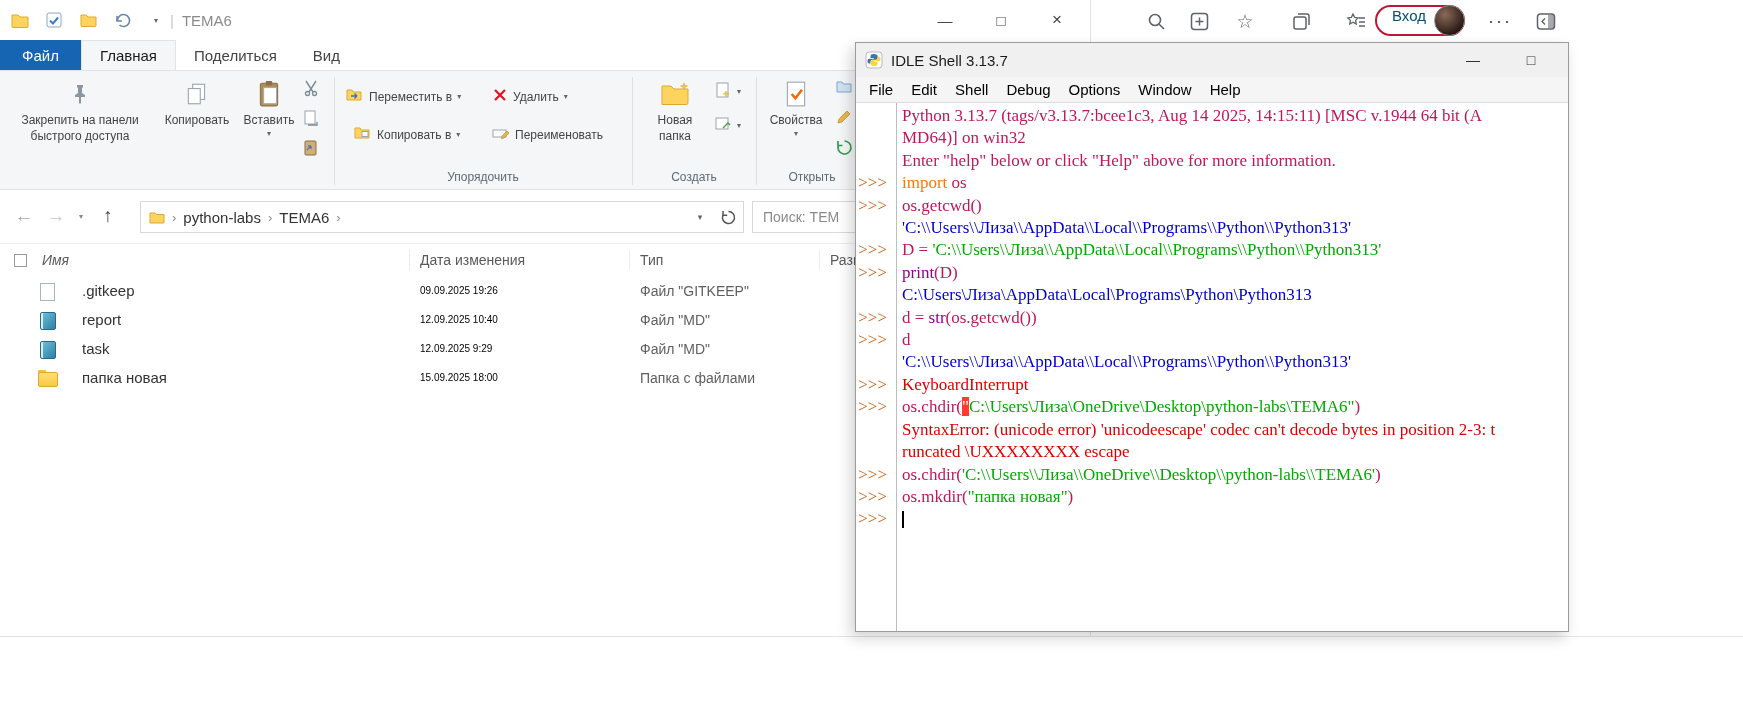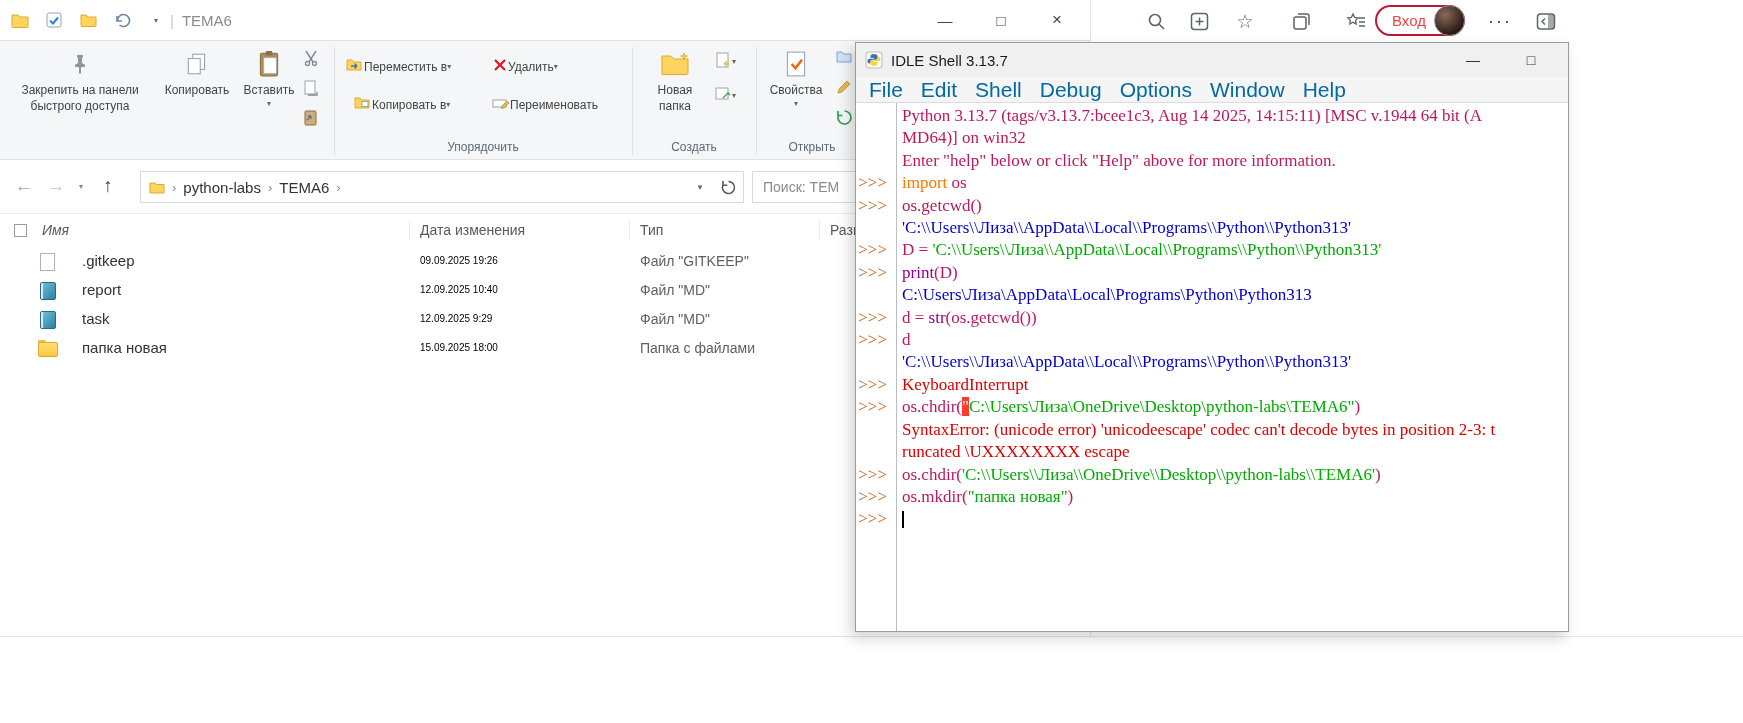--- a/index.html
+++ b/index.html
@@ -18,21 +18,21 @@
 
   .etabs{height:30px;display:flex;align-items:flex-end;background:#fff;}
   .etab{height:30px;border:none;background:transparent;font-family:"Liberation Sans",sans-serif;font-size:15px;color:#444;padding:0 18px;}
   .etab.tab-file{background:#1565b3;color:#fff;padding:0 22px;}
   .etab.tab-active{background:#f5f6f7;border:1px solid #e3e3e3;border-bottom:none;color:#1a1a1a;}
 
   .ribbon{position:relative;height:120px;background:#f5f6f7;border-top:1px solid #e3e3e3;border-bottom:1px solid #e3e3e3;font-size:12px;color:#444;}
   .rdiv{position:absolute;top:6px;bottom:4px;width:1px;background:#e0e0e0;}
   .rbig{position:absolute;display:flex;flex-direction:column;align-items:center;gap:2px;background:transparent;border:none;font-family:"Liberation Sans",sans-serif;font-size:12px;color:#444;padding-top:4px;}
   .rbig .bicon{height:34px;display:flex;align-items:center;justify-content:center;}
-  .rsm{position:absolute;display:flex;align-items:center;background:transparent;border:none;font-family:"Liberation Sans",sans-serif;font-size:12px;color:#444;}
+  .rsm{position:absolute;display:flex;align-items:center;gap:5px;background:transparent;border:none;font-family:"Liberation Sans",sans-serif;font-size:12px;color:#444;}
   .dd{font-size:8px;color:#666;}
   .glabel{position:absolute;top:99px;text-align:center;color:#5d6a76;font-size:12px;}
 
   .navbar{position:relative;height:54px;background:#fff;border-bottom:1px solid #ededed;}
   .nbtn{position:absolute;top:12px;width:28px;height:28px;border:none;background:transparent;font-size:19px;display:flex;align-items:center;justify-content:center;}
   .addr{position:absolute;left:140px;top:11px;width:604px;height:32px;border:1px solid #d9d9d9;background:#fff;display:flex;align-items:center;}
   .addr .chev{color:#8a8a8a;font-size:13px;margin:0 7px;}
   .crumb{font-size:15px;color:#333;background:transparent;border:none;font-family:"Liberation Sans",sans-serif;}
   .addr .spacer{flex:1;}
   .addrdd{width:26px;text-align:center;color:#666;font-size:9px;border:none;background:transparent;}
@@ -56,31 +56,31 @@
 
   .fi{width:18px;height:16px;position:relative;display:inline-block;flex:0 0 18px;}
   .fi.folder::before{content:"";position:absolute;left:0;top:0;width:8px;height:4px;background:#eec04e;border-radius:1px;}
   .fi.folder::after{content:"";position:absolute;left:0;top:2px;width:18px;height:13px;background:linear-gradient(#ffdf76,#fcc843);border:1px solid #dfa92e;border-radius:2px;}
   .fi.file::after{content:"";position:absolute;left:2px;top:0;width:13px;height:16px;background:#fff;border:1px solid #a9b2bd;}
   .fi.md::after{content:"";position:absolute;left:2px;top:0;width:14px;height:16px;background:linear-gradient(135deg,#6cc2dc,#2f7fa3);border:1px solid #276a87;border-radius:2px;box-shadow:inset 2px 0 0 #d8eef5;}
 
   
   #edgebar{position:absolute;left:1091px;top:0;width:652px;height:41px;background:#fff;z-index:1;}
   .ebicon{position:absolute;top:8px;width:26px;height:26px;border:none;background:transparent;display:flex;align-items:center;justify-content:center;color:#5f6368;font-size:19px;}
-  .signin{position:absolute;left:284px;top:5px;width:90px;height:31px;border:2px solid #c01635;border-radius:17px;background:#fff;display:flex;align-items:center;padding-left:15px;font-size:15px;color:#ef4444;font-family:"Liberation Sans",sans-serif;}
+  .signin{position:absolute;left:284px;top:5px;width:90px;height:31px;border:2px solid #c01635;border-radius:17px;background:#fff;display:flex;padding-left:15px;font-size:15px;color:#0c4a6e;font-family:"Liberation Sans",sans-serif;}
   .avatar{position:absolute;right:-2px;top:-2px;width:31px;height:31px;border-radius:50%;background:radial-gradient(circle at 35% 30%,#8a6a58,#241713 75%);border:1px solid #888;}
 
   
   #idle{position:absolute;left:855px;top:42px;width:714px;height:590px;background:#fff;border:1px solid #9b9b9b;box-shadow:-4px 6px 14px rgba(0,0,0,.18);z-index:5;display:flex;flex-direction:column;}
   .ititle{position:relative;height:34px;background:#f0f0f0;display:flex;align-items:center;flex:0 0 34px;}
   .ititle .ttl{font-size:15px;color:#1a1a1a;margin-left:8px;}
   .ictrl{position:absolute;top:0;height:34px;width:34px;border:none;background:transparent;font-size:14px;color:#333;display:flex;align-items:center;justify-content:center;}
   .ictrl.min{right:78px;} .ictrl.max{right:20px;}
   .imenu{height:26px;background:#f5f5f5;display:flex;align-items:center;border-bottom:1px solid #dcdcdc;flex:0 0 26px;padding-left:4px;}
-  .mitem{font-size:21px;color:#0369a1;padding:0 9px;background:transparent;border:none;font-family:"Liberation Sans",sans-serif;height:26px;line-height:26px;}
+  .mitem{font-size:15px;color:#000000;padding:0 9px;background:transparent;border:none;font-family:"Liberation Sans",sans-serif;height:26px;line-height:26px;}
   .ishell{position:relative;flex:1;background:#fff;overflow:hidden;font-family:"Liberation Serif","DejaVu Serif",serif;font-size:17px;line-height:22.4px;padding-top:2px;}
   .gutline{position:absolute;left:40px;top:0;bottom:0;width:1px;background:#bdbdbd;}
   .sline{display:flex;white-space:pre;}
   .gut{flex:0 0 40px;text-align:right;padding-right:9px;color:#c8641e;}
   .ltxt{padding-left:6px;white-space:pre;}
   .c-k{color:#be185d;} .c-kw{color:#ff7700;} .c-bi{color:#900090;}
   .c-str{color:#00aa00;} .c-out{color:#0000cd;} .c-err{color:#dd0000;}
   .c-hl{background:#ff3b30;color:#ffffff;}
   .caret{display:inline-block;width:2px;height:17px;background:#000;vertical-align:text-bottom;}
 
@@ -117,20 +117,30 @@
       </span>
       <span class="qicon" style="font-size:8px;color:#666;">▾</span>
     </div>
     <span class="tsep">|</span>
     <span class="wtitle">TEMA6</span>
     <button class="wctrl min">—</button>
     <button class="wctrl max">□</button>
     <button class="wctrl cls">×</button>
   </div>
 
+  <div class="etabs">
+
+      <button class="etab tab-file">Файл</button>
+
+      <button class="etab tab-active">Главная</button>
+
+      <button class="etab tab-plain">Поделиться</button>
+
+      <button class="etab tab-plain">Вид</button>
+    </div>
 
   <div class="ribbon">
 
     <button class="rbig" style="left:6px;top:2px;width:148px;">
       <span class="bicon">
         <svg width="24" height="24" viewBox="0 0 24 24">
             <path d="M9 3h6v2l-1 1v5l3 2v2h-4v6l-1 1-1-1v-6H7v-2l3-2V6L9 5z" fill="#8a97a3"></path>
           </svg>
       </span>
       <span>Закрепить на панели</span>

